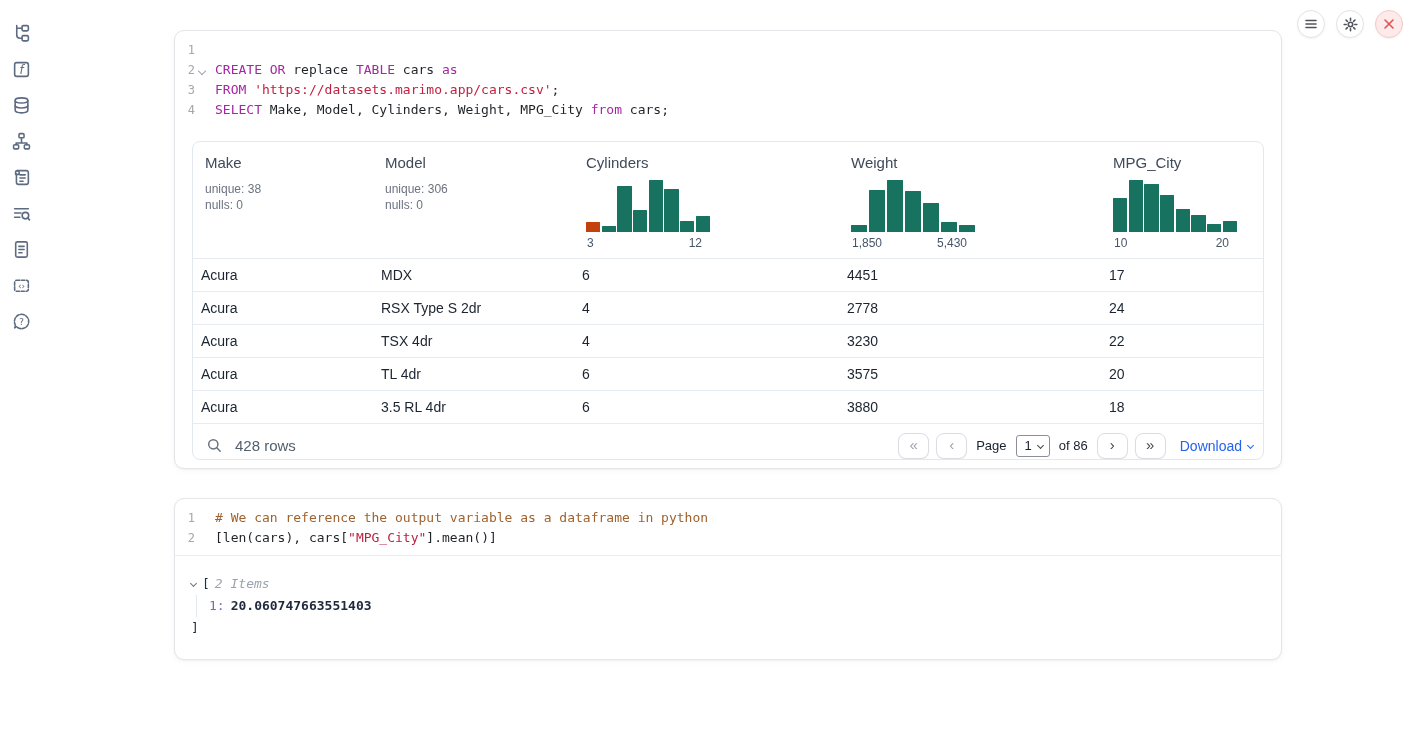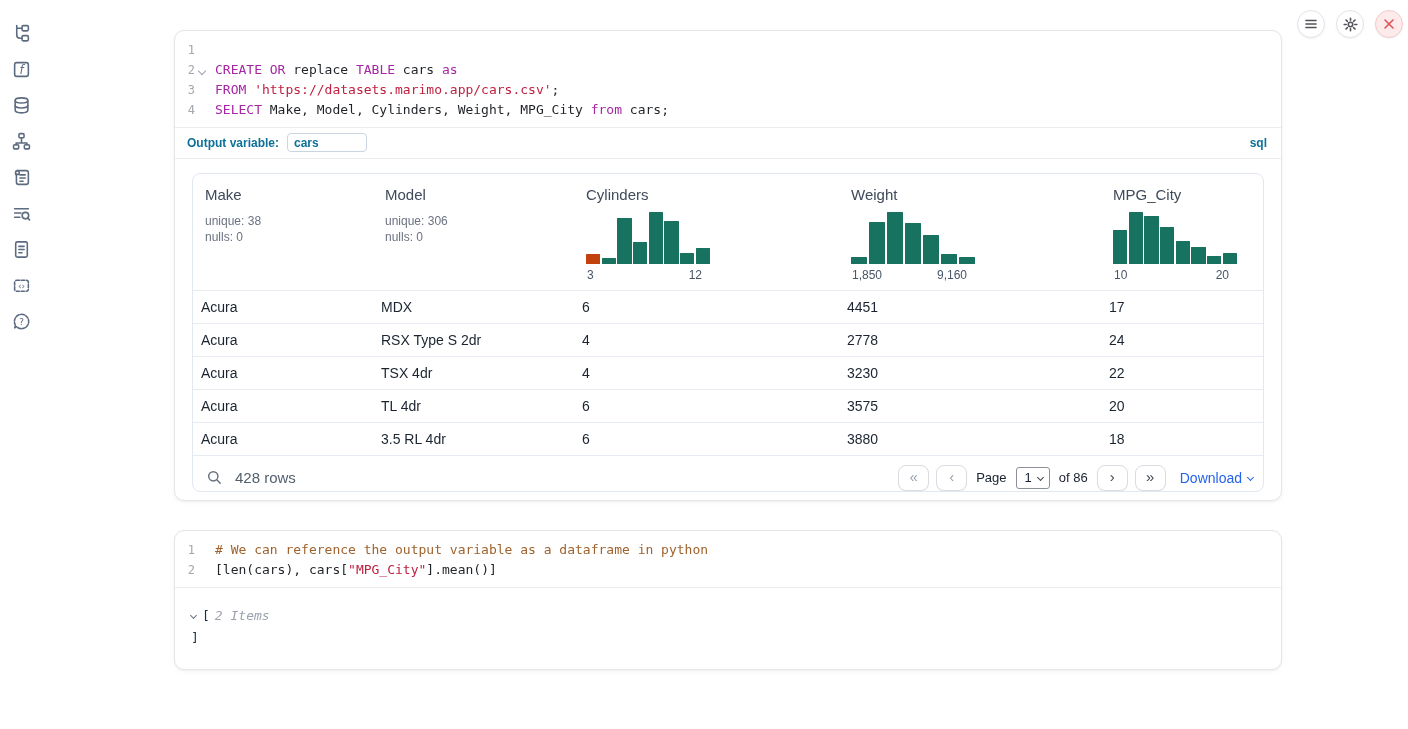--- a/index.html
+++ b/index.html
@@ -182,25 +182,20 @@
 
   <main class="main">
 
     <section class="cell">
       <div class="code" id="sql-code">
           <div class="code-line"><span class="gutter">1</span><span class="fold"></span></div>
           <div class="code-line"><span class="gutter">2</span><span class="fold"><span class="chev" style="border-color: rgb(156, 163, 175);"></span></span><span class="src"><span class="tok-kw">CREATE</span><span class="tok-def"> </span><span class="tok-kw">OR</span><span class="tok-def"> replace </span><span class="tok-kw">TABLE</span><span class="tok-def"> cars </span><span class="tok-kw">as</span></span></div>
           <div class="code-line"><span class="gutter">3</span><span class="fold"></span><span class="src"><span class="tok-kw">FROM</span><span class="tok-def"> </span><span class="tok-str">'https://datasets.marimo.app/cars.csv'</span><span class="tok-def">;</span></span></div>
           <div class="code-line"><span class="gutter">4</span><span class="fold"></span><span class="src"><span class="tok-kw">SELECT</span><span class="tok-def"> Make, Model, Cylinders, Weight, MPG_City </span><span class="tok-kw">from</span><span class="tok-def"> cars;</span></span></div>
         </div>
-      <div class="cell-footer">
-        <span class="ov-label">Output variable:</span>
-        <input class="ov-input" value="cars" style="">
-        <span class="lang-label">sql</span>
-      </div>
 
       <div class="table-area">
         <div class="table-box">
           <div class="thead grid-row" id="thead">
               <div class="th">
                 <div class="th-label">Make</div>
                 <div class="th-stats">
                   <div>unique: 38</div>
                   <div>nulls: 0</div>
                 </div>
@@ -235,21 +230,21 @@
                   <div class="bar" style="height: 13%; background: rgb(23, 115, 95);"></div>
                   <div class="bar" style="height: 80%; background: rgb(23, 115, 95);"></div>
                   <div class="bar" style="height: 100%; background: rgb(23, 115, 95);"></div>
                   <div class="bar" style="height: 78%; background: rgb(23, 115, 95);"></div>
                   <div class="bar" style="height: 55%; background: rgb(23, 115, 95);"></div>
                   <div class="bar" style="height: 20%; background: rgb(23, 115, 95);"></div>
                   <div class="bar" style="height: 13%; background: rgb(23, 115, 95);"></div>
                 </div>
                 <div class="hist-axis">
                   <span>1,850</span>
-                  <span>9,160</span>
+                  <span>5,430</span>
                 </div>
               </div>
               <div class="th">
                 <div class="th-label">MPG_City</div>
                 <div class="hist">
                   <div class="bar" style="height: 65%; background: rgb(23, 115, 95);"></div>
                   <div class="bar" style="height: 100%; background: rgb(23, 115, 95);"></div>
                   <div class="bar" style="height: 92%; background: rgb(23, 115, 95);"></div>
                   <div class="bar" style="height: 72%; background: rgb(23, 115, 95);"></div>
                   <div class="bar" style="height: 45%; background: rgb(23, 115, 95);"></div>
@@ -334,19 +329,20 @@
           <div class="code-line"><span class="gutter">1</span><span class="fold"></span><span class="src"><span class="tok-com"># We can reference the output variable as a dataframe in python</span></span></div>
           <div class="code-line"><span class="gutter">2</span><span class="fold"></span><span class="src"><span class="tok-def">[len(cars), cars[</span><span class="tok-str">"MPG_City"</span><span class="tok-def">].mean()]</span></span></div>
         </div>
       <div class="tree-out">
         <div class="tree-head">
           <span class="chev"></span>
           <span class="bracket">[</span>
           <span class="items-label">2 Items</span>
         </div>
         <div class="tree-entries" id="tree-entries">
+            <div><span class="tree-key">1:</span><span class="tree-val">20.060747663551403</span></div>
           </div>
         <div class="bracket">]</div>
       </div>
     </section>
 
   </main>
 </div>
 
 </body></html>

